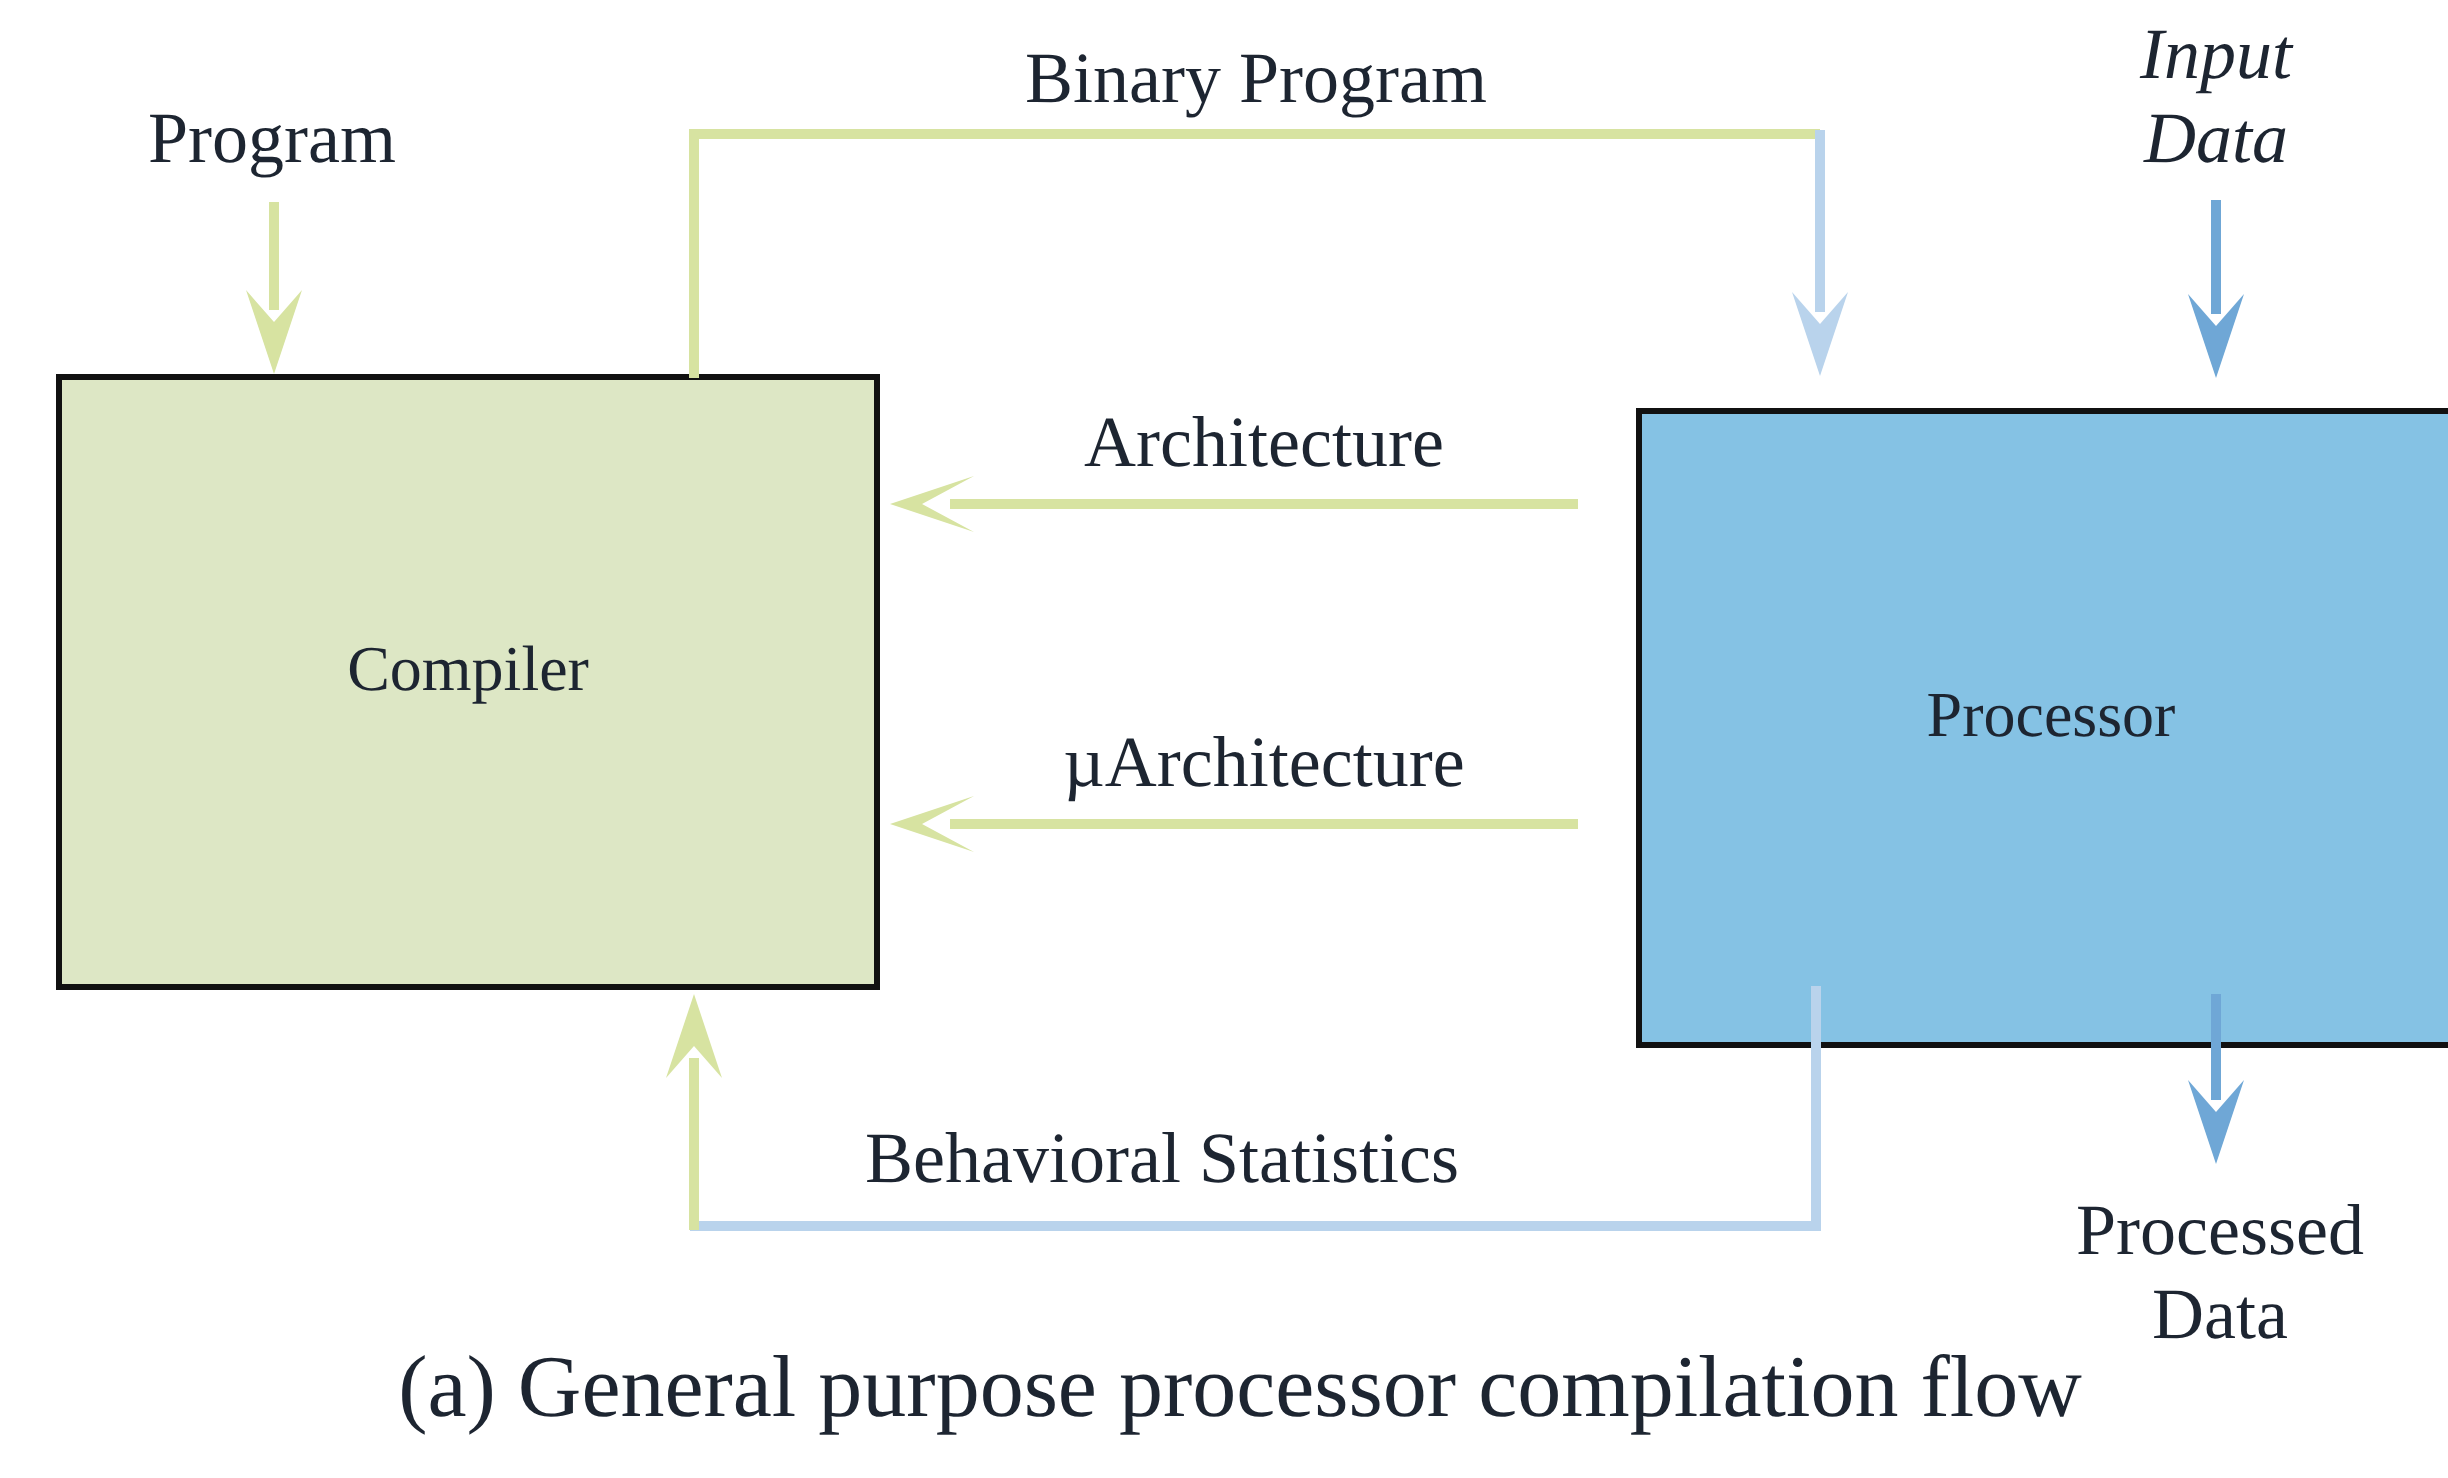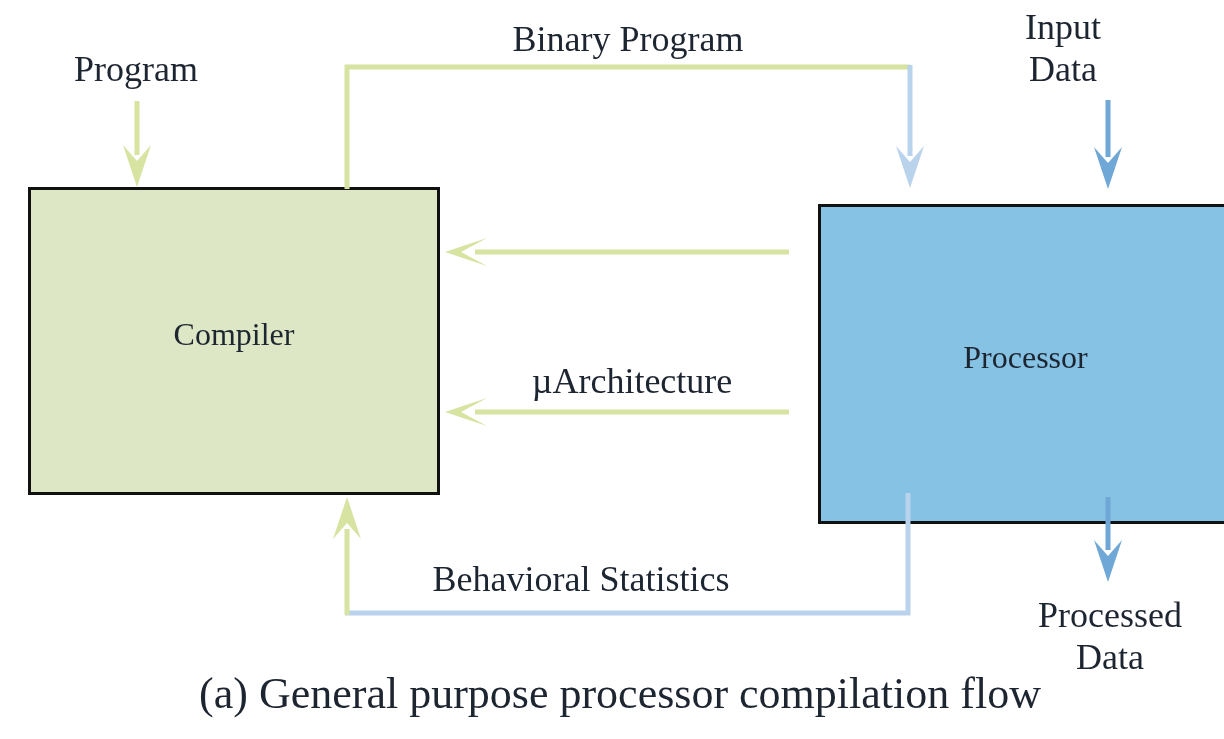--- a/index.html
+++ b/index.html
@@ -108,25 +108,26 @@
     <g>
       <line class="shaft blue" x1="1108" y1="497" x2="1108" y2="550"></line>
       <path class="head blue" d="M1108,582 L1094,540 L1108,556 L1122,540 Z"></path>
     </g>
   </svg>
 
   <div class="edge-label" style="left:628px;top:18px;">Binary Program</div>
 
   <div class="edge-label" style="left:136px;top:48px;">Program</div>
 
-  <div class="edge-label" style="left:1063px;top:6px;">
+  <div class="edge-label" style="left:1108px;top:6px;font-style:italic;">
     <span>Input</span>
     <span>Data</span>
   </div>
 
+  <div class="edge-label" style="left:632px;top:200px;">Architecture</div>
 
   <div class="edge-label" style="left:632px;top:360px;">µArchitecture</div>
 
   <div class="edge-label" style="left:581px;top:558px;">Behavioral Statistics</div>
 
   <div class="edge-label" style="left:1110px;top:582px;margin-top:12px;">
     <span>Processed</span>
     <span>Data</span>
   </div>
 

